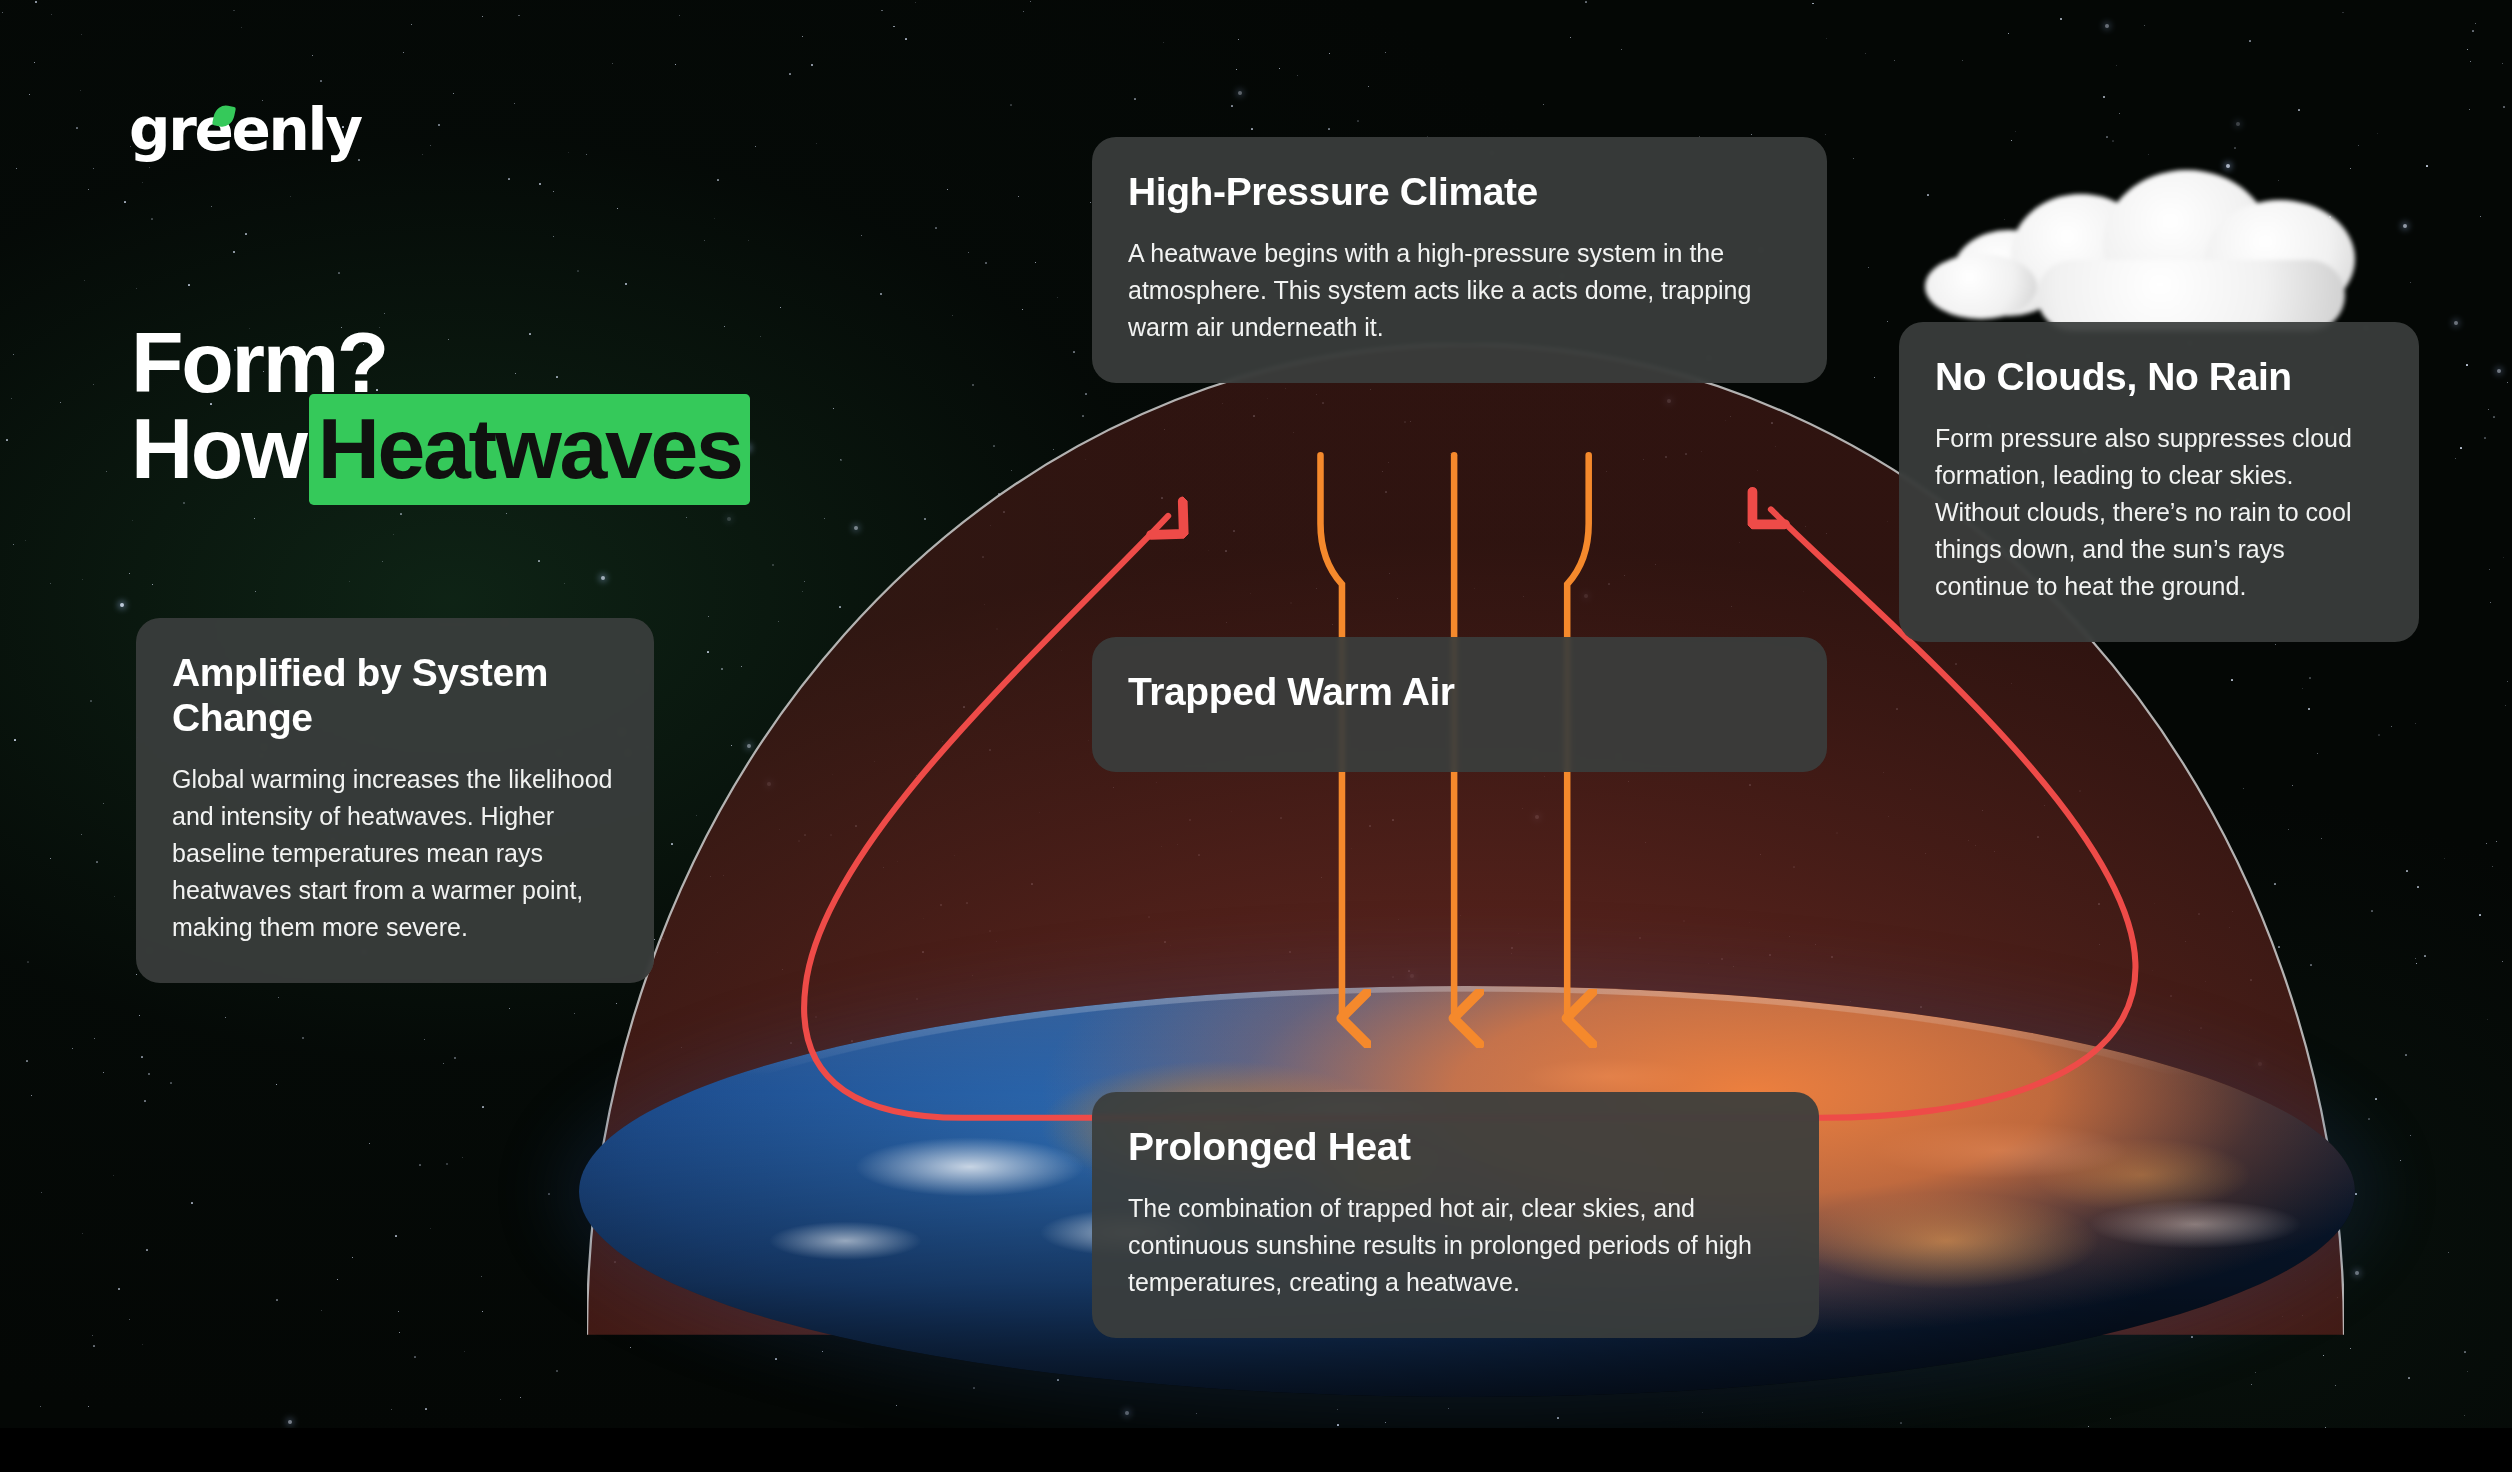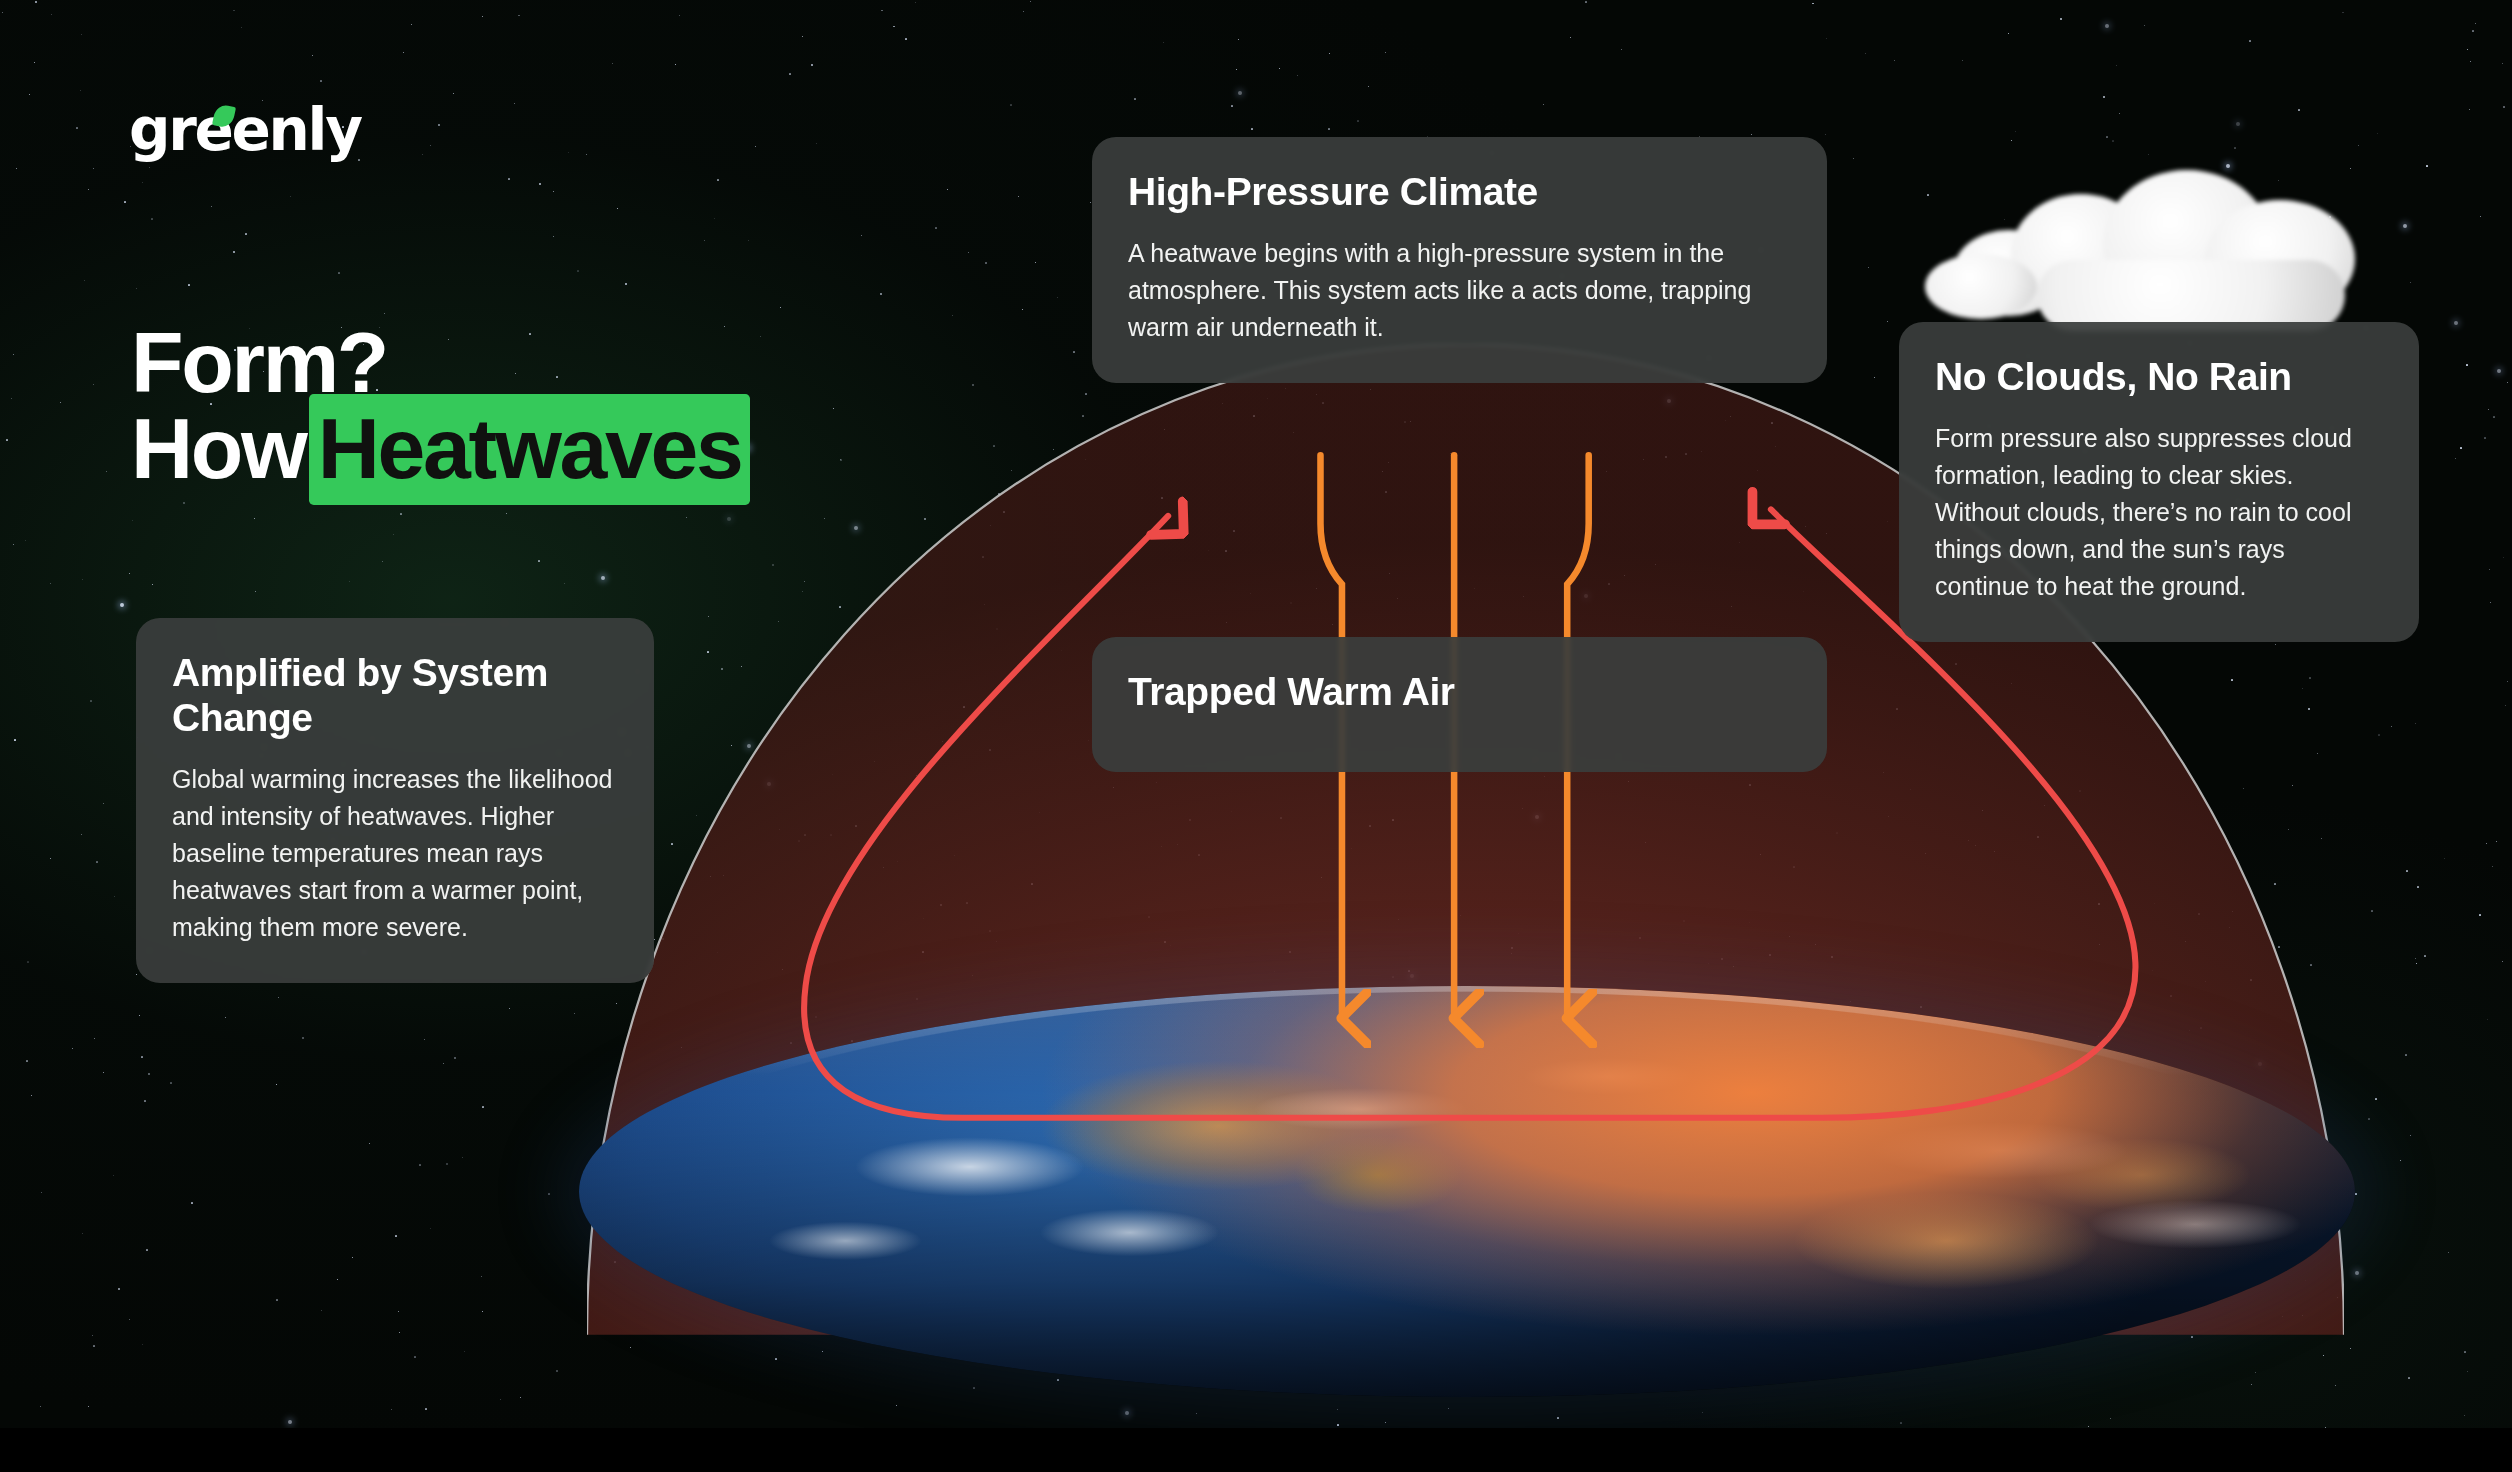--- a/index.html
+++ b/index.html
@@ -1186,15 +1186,19 @@
 
   <div class="card" id="card-amplified">
     <h2>Amplified by System Change</h2>
     <p>Global warming increases the likelihood and intensity of heatwaves. Higher baseline temperatures mean rays heatwaves start from a warmer point, making them more severe.</p>
   </div>
 
   <div class="card" id="card-trapped">
     <h2>Trapped Warm Air</h2>
   </div>
 
+  <div class="card" id="card-prolonged">
+    <h2>Prolonged Heat</h2>
+    <p>The combination of trapped hot air, clear skies, and continuous sunshine results in prolonged periods of high temperatures, creating a heatwave.</p>
+  </div>
 
 </div>
 
 
 </body></html>

